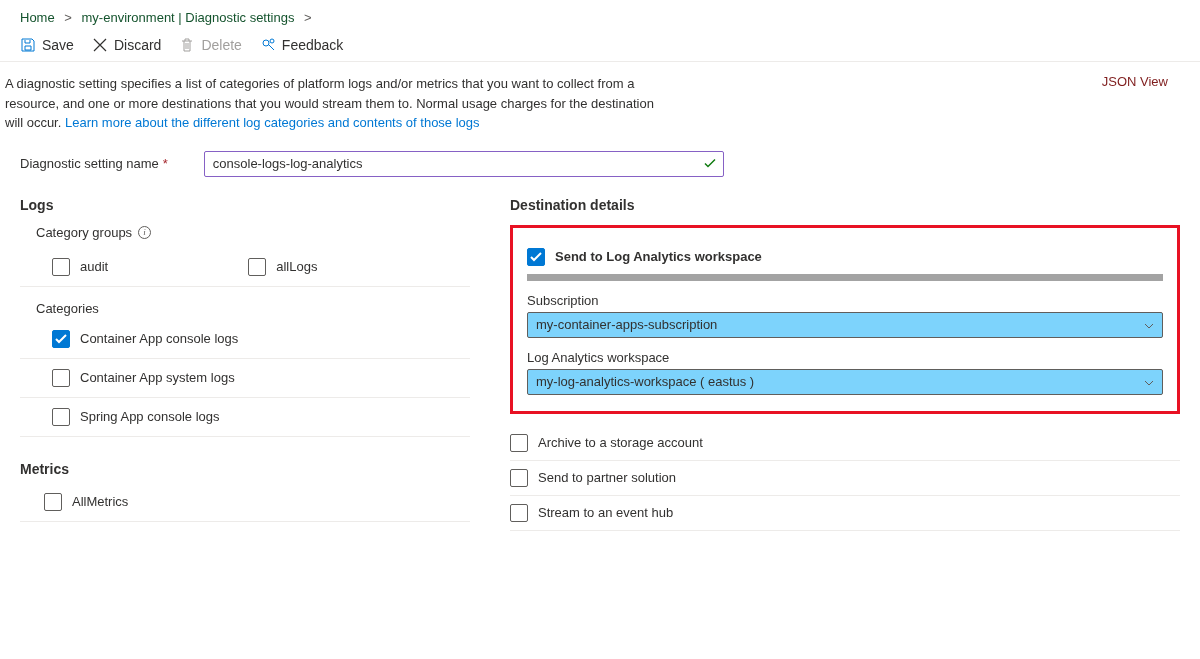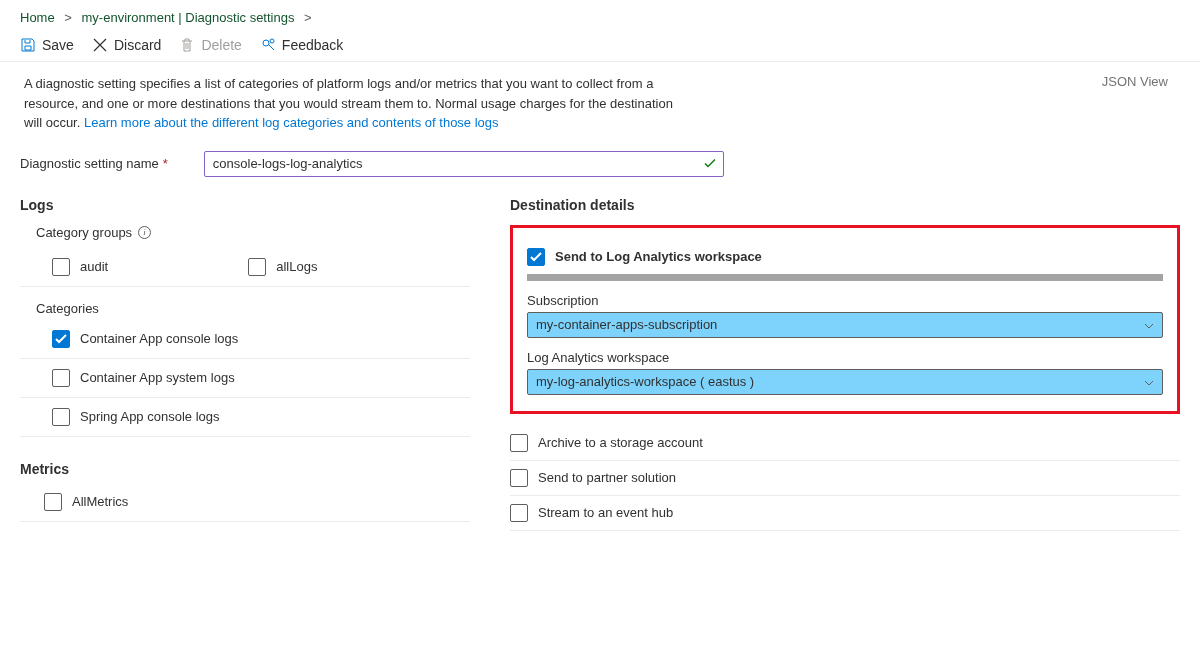--- a/index.html
+++ b/index.html
@@ -30,24 +30,24 @@
       border-bottom: 1px solid #edebe9;
       display: flex;
       align-items: center;
       gap: 18px;
     }
     .tool-btn { display: flex; align-items: center; gap: 6px; cursor: pointer; color: #323130; font-size: 14px; }
     .tool-btn.disabled { color: #a19f9d; cursor: default; }
     .tool-icon { width: 16px; height: 16px; display: flex; align-items: center; justify-content: center; }
 
     
-    .description { padding: 12px 20px 8px 24px; display: flex; justify-content: space-between; align-items: flex-start; gap: 40px; }
+    .description { padding: 12px 20px 8px 5px; display: flex; justify-content: space-between; align-items: flex-start; gap: 40px; }
     .desc-text { max-width: 660px; line-height: 1.5; color: #323130; font-size: 13px; }
     .desc-text a { color: #0078d4; text-decoration: none; cursor: pointer; }
-    .json-view { color: #737373; cursor: pointer; font-size: 13px; white-space: nowrap; margin-right: 12px; }
+    .json-view { color: #7f1d1d; cursor: pointer; font-size: 13px; white-space: nowrap; margin-right: 12px; }
 
     
     .form-row { padding: 10px 20px; display: flex; align-items: center; gap: 36px; }
     .form-label { font-size: 13px; display: flex; align-items: center; gap: 4px; }
     .req { color: #a4262c; }
     .text-input {
       width: 520px; height: 26px; border: 1px solid #8a2be2aa; border-color: #8661c5;
       padding: 2px 28px 2px 8px; font-size: 13px; color: #323130; position: relative;
       border-radius: 2px;
     }

